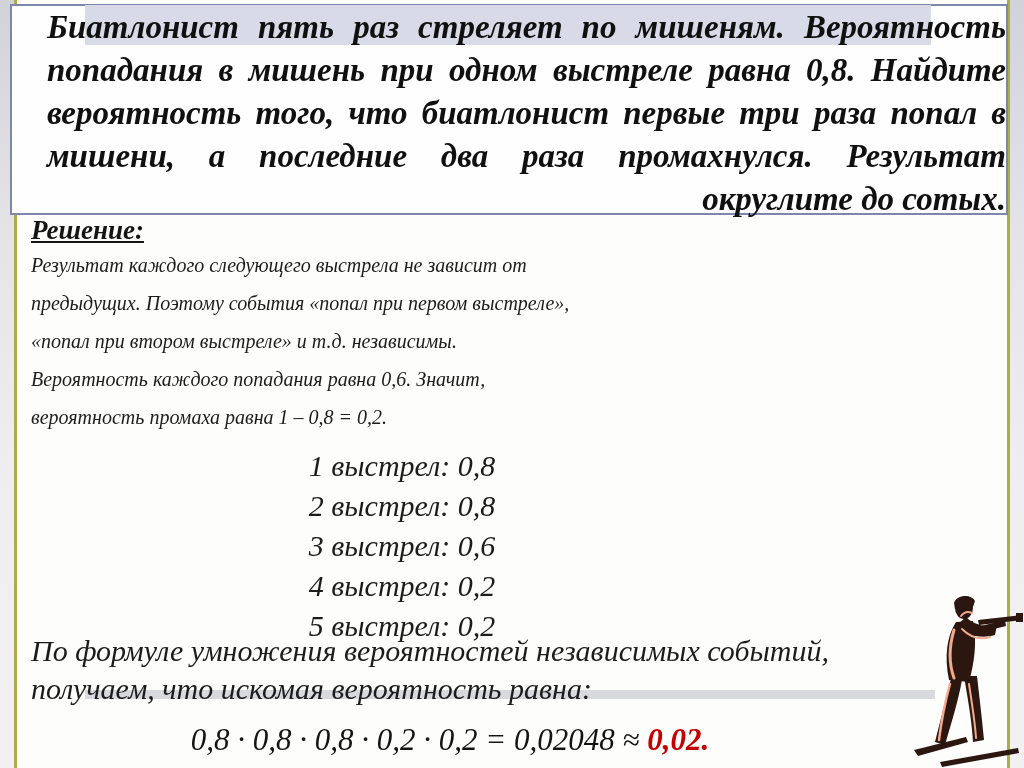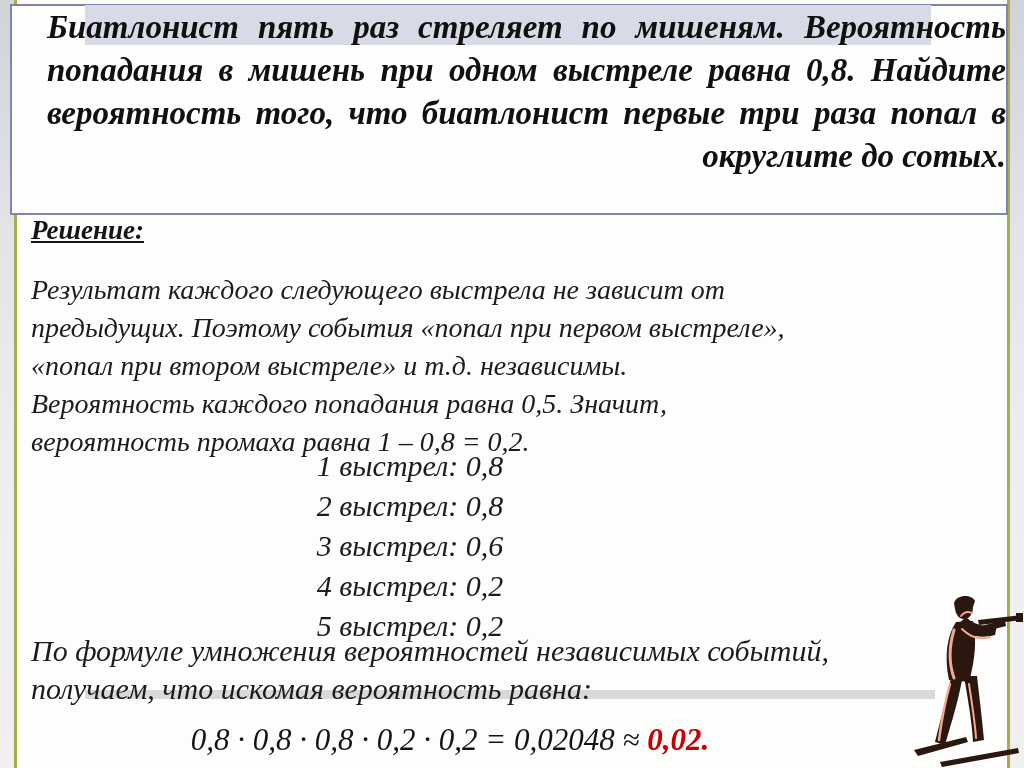--- a/index.html
+++ b/index.html
@@ -40,26 +40,25 @@
   .problem-text .jline { text-align:justify; text-align-last:justify; }
   .problem-text .lline { text-align:right; }
   
   .sol-heading {
     position:absolute; left:31px; top:215px; z-index:3;
     font-size:27px; font-weight:700; font-style:italic; color:#151515;
     text-decoration:underline;
   }
   .sol-para1 {
     position:absolute; left:31px; top:246px; width:960px; z-index:3;
-    font-size:28px; font-style:italic; color:#1c1c1c; line-height:38px;
+    font-size:20px; font-style:italic; color:#1c1c1c; line-height:38px;
     text-align:left;
-    margin-top:25px;
   }
   .sol-shots {
-    position:absolute; left:14px; top:446px; width:792px; z-index:3;
+    position:absolute; left:6px; top:446px; width:792px; z-index:3;
     font-size:30px; font-style:italic; color:#1c1c1c; line-height:40px;
     text-align:center;
   }
   .sol-para2 {
     position:absolute; left:31px; top:632px; width:930px; z-index:3;
     font-size:30px; font-style:italic; color:#1c1c1c; line-height:38px;
   }
   .sol-formula {
     position:absolute; left:14px; top:722px; width:872px; z-index:3;
     font-size:31px; font-style:italic; color:#141414; text-align:center;
@@ -77,21 +76,21 @@
 <div class="slide"></div>
 
 <div class="gray-bar"></div>
 
 <div class="sol-heading">Решение:</div>
 
 <div class="sol-para1">
   <div>Результат каждого следующего выстрела не зависит от</div>
   <div>предыдущих. Поэтому события «попал при первом выстреле»,</div>
   <div>«попал при втором выстреле» и т.д. независимы.</div>
-  <div>Вероятность каждого попадания равна 0,5. Значит,</div>
+  <div>Вероятность каждого попадания равна 0,6. Значит,</div>
   <div>вероятность промаха равна 1 – 0,8 = 0,2.</div>
 </div>
 
 <div class="sol-shots">
   <div>1 выстрел: 0,8</div>
   <div>2 выстрел: 0,8</div>
   <div>3 выстрел: 0,6</div>
   <div>4 выстрел: 0,2</div>
   <div>5 выстрел: 0,2</div>
 </div>
@@ -103,20 +102,21 @@
 
 <div class="sol-formula"><span>0,8 · 0,8 · 0,8 · 0,2 · 0,2 = 0,02048 ≈ </span><span class="result">0,02.</span></div>
 
 <div class="problem-box"></div>
 <div class="lavender-rect"></div>
 
 <div class="problem-text">
   <div class="jline">Биатлонист пять раз стреляет по мишеням. Вероятность</div>
   <div class="jline">попадания в мишень при одном выстреле равна 0,8. Найдите</div>
   <div class="jline">вероятность того, что биатлонист первые три раза попал в</div>
+  <div class="jline">мишени, а последние два раза промахнулся. Результат</div>
   <div class="lline">округлите до сотых.</div>
 </div>
 
 <div class="biathlete">
   <svg width="112" height="176" viewBox="0 0 112 176" xmlns="http://www.w3.org/2000/svg">
 
     <path d="M2,158 L54,145 L56,150 L6,164 Z" fill="#2b1710"></path>
     <path d="M28,170 L106,156 L107,161 L30,175 Z" fill="#2b1710"></path>
 
     <path d="M40,82 C34,108 28,130 23,150 L33,153 C39,132 46,110 50,88 Z" fill="#2b1710"></path>

